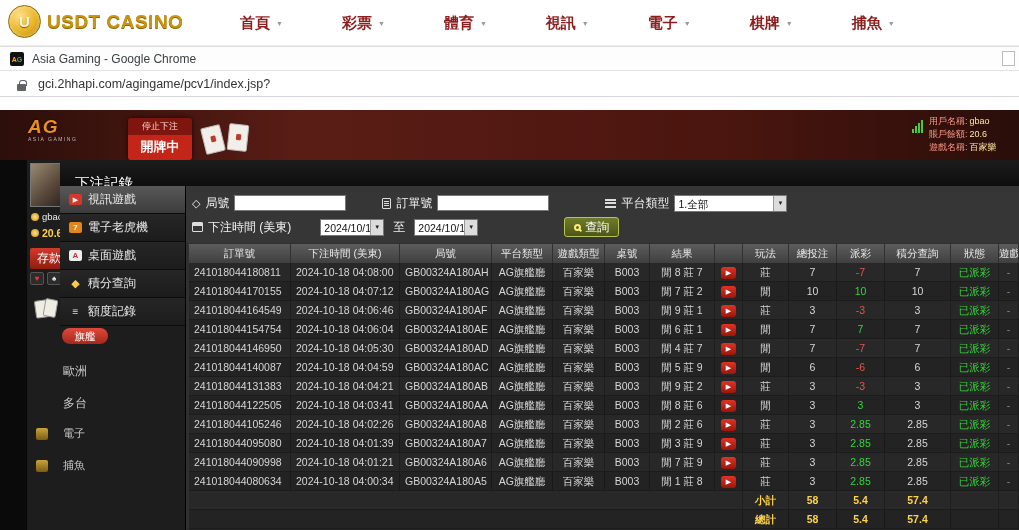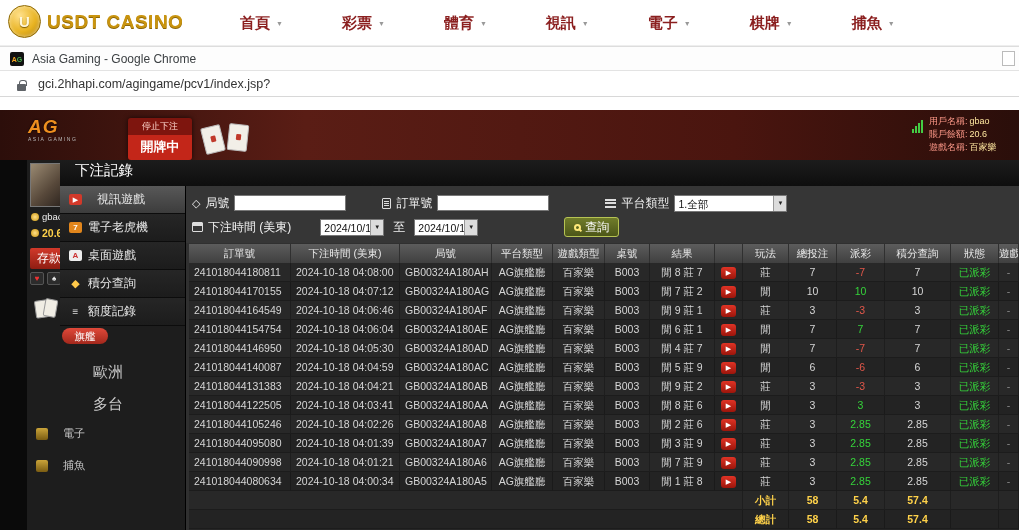--- a/index.html
+++ b/index.html
@@ -71,29 +71,29 @@
   .suit-row { position:absolute; left:3px; top:112px; display:flex; gap:3px; }
   .suit { width:14px; height:13px; background:#2c2c2c; border:1px solid #555; border-radius:2px; font-size:8px; display:flex; align-items:center; justify-content:center; }
   .s1{color:#e33;} .s2{color:#eee;} .s3{color:#ffc94a;}
   .cards-ico { position:absolute; left:8px; top:139px; width:30px; height:22px; }
   .cc { position:absolute; width:13px; height:18px; background:#f0ede4; border:1px solid #999; border-radius:2px; }
   .cc1 { left:0; top:1px; transform:rotate(-8deg); }
   .cc2 { left:9px; top:0; transform:rotate(10deg); }
   .hall-list { position:absolute; left:8px; top:168px; width:118px; }
   .hall { cursor:pointer; }
   .hall.pill { width:46px; height:16px; margin-left:27px; background:linear-gradient(#e0493a,#a3281c); border-radius:8px; color:#fff; font-size:10.5px; text-align:center; line-height:16px; }
-  .hall.row { margin:19px 0 0 28px; color:#c9c9c9; font-size:15px; height:13px;text-align:center; }
+  .hall.row { margin:19px 0 0 28px; color:#c9c9c9; font-size:12px; height:13px; }
   .hall.row-icon { margin:19px 0 0 1px; display:flex; align-items:center; color:#c9c9c9; font-size:11px; height:13px; }
   .hall-ico { width:12px; height:12px; border-radius:2px; background:linear-gradient(#caa43a,#7a5c12); margin-right:15px; display:inline-block; flex:none; }
 
   
-  .modal-title { position:absolute; left:60px; top:50px; right:0; height:26px; background:linear-gradient(#1c1c1c,#0e0e0e); z-index:5; color:#fff; font-size:14.5px; padding:1px 0 0 15px; }
+  .modal-title { position:absolute; left:60px; top:50px; right:0; height:26px; background:linear-gradient(#1c1c1c,#0e0e0e); z-index:5; color:#fff; font-size:14.5px; padding:14px 0 0 15px; }
   .modal-menu { position:absolute; left:60px; top:76px; width:125px; z-index:5; background:#161616; }
   .menu-item { height:28px; display:flex; align-items:center; background:linear-gradient(#262626,#1c1c1c); border-bottom:1px solid #0c0c0c; color:#e8e8e8; font-size:12px; cursor:pointer; }
-  .menu-item.active { background:linear-gradient(#585858,#3c3c3c);gap:9px; }
+  .menu-item.active { background:linear-gradient(#585858,#3c3c3c); }
   .mi { width:13px; height:11px; margin:0 6px 0 9px; border-radius:2px; display:flex; align-items:center; justify-content:center; font-size:7px; flex:none; }
   .video-games-icon { background:#d2392a; color:#fff; }
   .slot-machine-icon { background:#e2861c; color:#fff; font-weight:bold; font-size:8px; }
   .table-games-icon { background:#eee; color:#c33; font-weight:bold; font-size:8px; }
   .points-query-icon { background:transparent; color:#ffc94a; font-size:11px; }
   .credit-record-icon { background:transparent; color:#ddd; font-size:10px; }
 
   .content { position:absolute; left:185px; top:76px; right:0; bottom:0; background:#303030; z-index:5; border-left:1px solid #000; }
 
   

